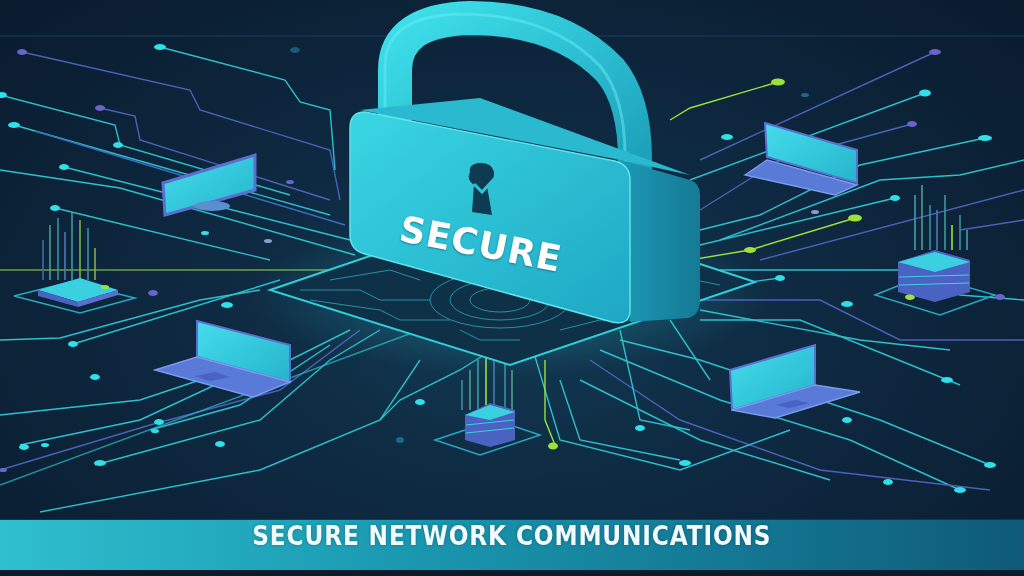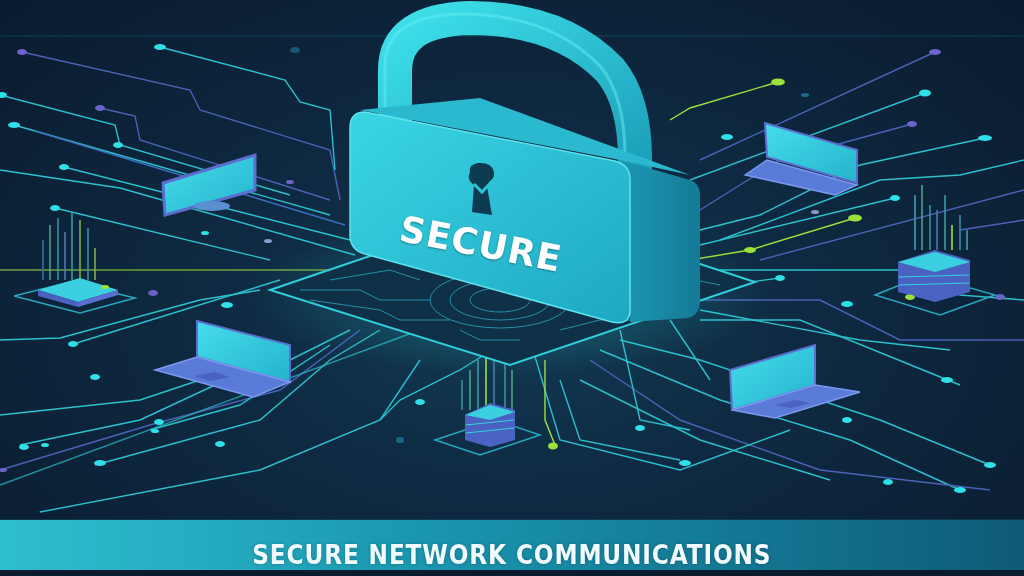--- a/index.html
+++ b/index.html
@@ -2,21 +2,21 @@
 <html><head>
 <meta charset="utf-8">
 <style>
   html,body{margin:0;padding:0;}
   body{width:1024px;height:576px;overflow:hidden;background:#0b1f33;position:relative;font-family:"Liberation Sans",sans-serif;}
   .scene{position:absolute;left:0;top:0;width:1024px;height:576px;
     background:radial-gradient(ellipse at 50% 55%, #123a52 0%, #0e2a42 40%, #0a1b2e 100%);}
   svg.art{position:absolute;left:0;top:0;}
   .banner{position:absolute;left:0;top:520px;width:1024px;height:50px;
     background:linear-gradient(90deg,#2fbfcf 0%,#1a98b0 40%,#126f8c 80%,#0e5a78 100%);
-    display:flex;align-items:flex-end;justify-content:center;}
+    display:flex;align-items:flex-start;justify-content:center;}
   .banner-text{color:#f2fbff;font-family:"DejaVu Sans",sans-serif;font-weight:bold;font-size:27px;letter-spacing:1px;
     transform:scaleX(0.86);text-shadow:0 0 4px rgba(0,0,0,0.25);}
   .bottom-strip{position:absolute;left:0;top:570px;width:1024px;height:6px;background:#0a1b2e;}
   .lock-label{position:absolute;left:404px;top:208px;color:#ffffff;font-family:"DejaVu Sans",sans-serif;font-weight:bold;
     font-size:36px;letter-spacing:1px;transform:rotate(11deg);transform-origin:left top;text-shadow:0 1px 2px rgba(0,60,80,0.5);}
 </style>
 </head>
 <body>
 
 <div class="scene">

